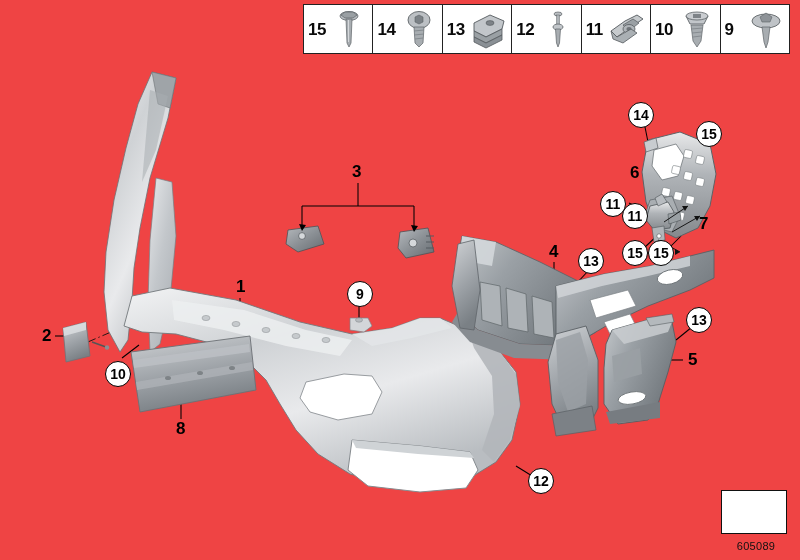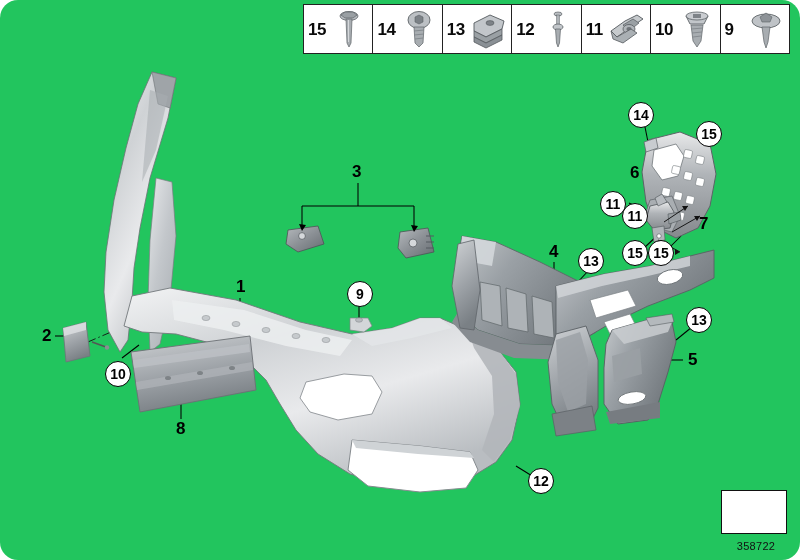--- a/index.html
+++ b/index.html
@@ -7,23 +7,22 @@
     padding: 0;
     background: #ffffff;
   }
   body {
     font-family: "Liberation Sans", sans-serif;
   }
   #page {
     position: relative;
     width: 800px;
     height: 560px;
-    background: #22c55e;
+    background: #ef4444;
     overflow: hidden;
-    border-radius: 18px;
   }
   #canvas {
     position: absolute;
     left: 0;
     top: 0;
     width: 800px;
     height: 560px;
   }
   
   .legend-strip {
@@ -483,15 +482,15 @@
       <span>15</span>
     </div>
   <div class="callout circled" style="left:622px; top:240px;">
       <span>15</span>
     </div>
   <div class="callout circled" style="left:648px; top:240px;">
       <span>15</span>
     </div>
 
   <div class="partnum-box"></div>
-  <div class="partnum-label">358722</div>
+  <div class="partnum-label">605089</div>
 
 </div>
 
 </body></html>

